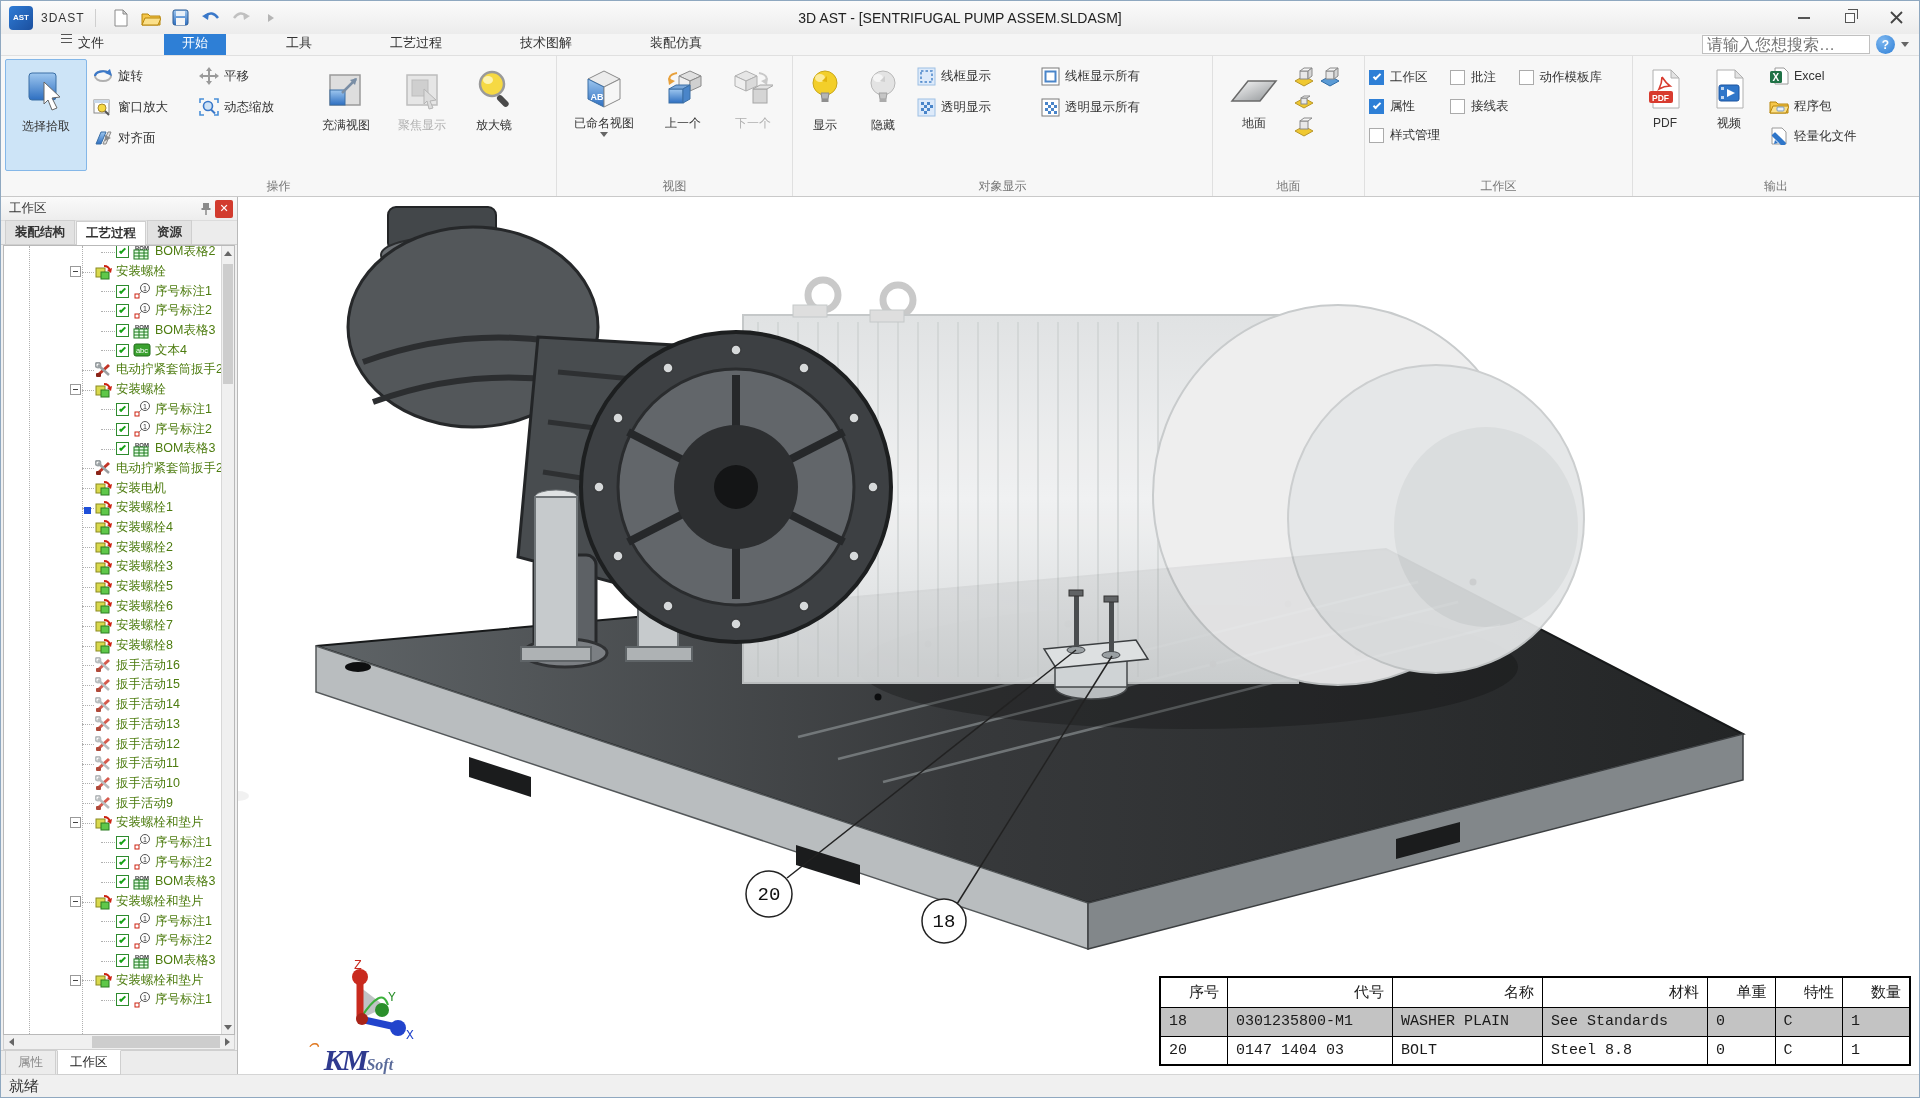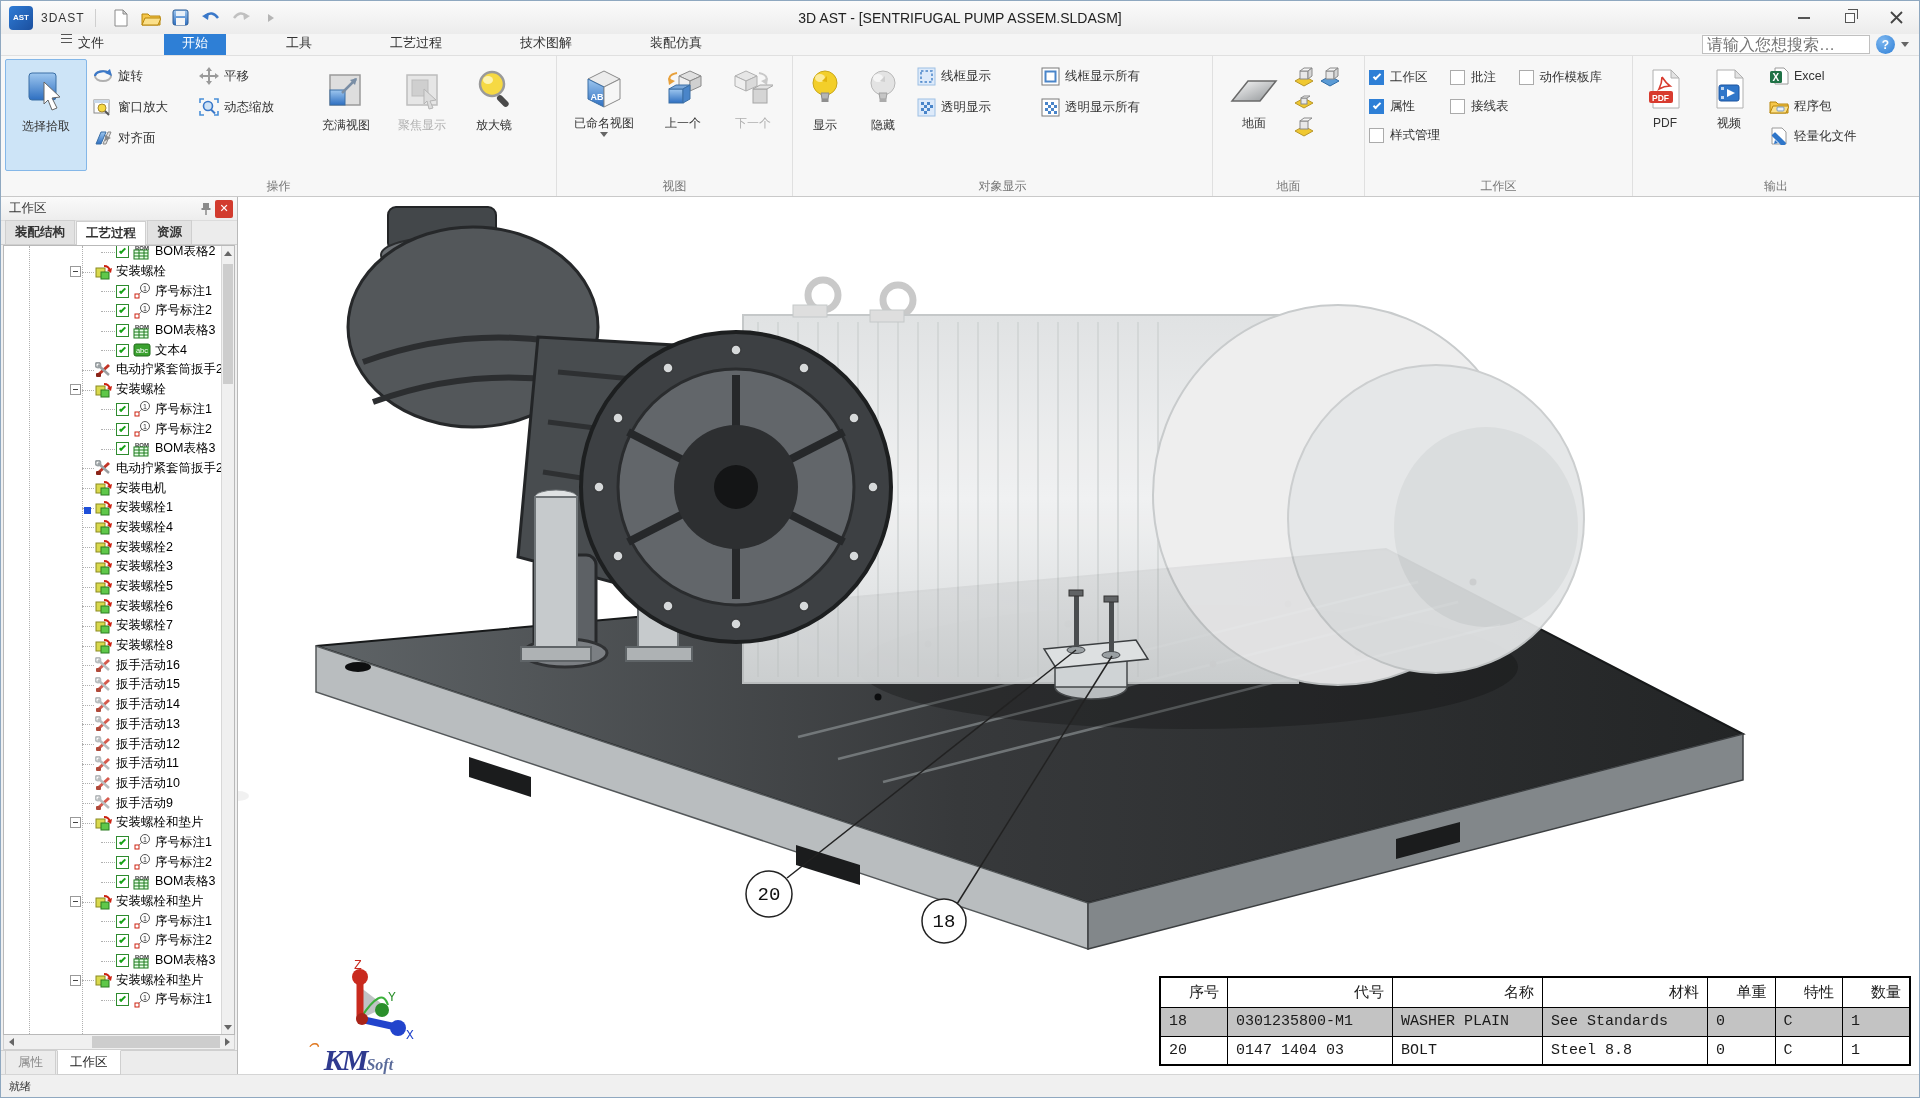--- a/index.html
+++ b/index.html
@@ -73,21 +73,21 @@
   .trow.lvl1 { padding-left:90px; }
   .trow.lvl2 { padding-left:112px; }
   .trow.lvl1:before { content:''; position:absolute; left:78px; top:50%; width:12px; border-top:1px dotted #b0b0b0; }
   .trow.lvl2:before { content:''; position:absolute; left:97px; top:50%; width:14px; border-top:1px dotted #b0b0b0; }
   .expander { position:absolute; left:66px; top:50%; margin-top:-5.5px; width:11px; height:11px; border:1px solid #9a9a9a; background:#fff; display:flex; align-items:center; justify-content:center; }
   .expander i { display:block; width:5px; border-top:1px solid #444; }
   .marker { position:absolute; left:80px; top:9px; width:7px; height:7px; background:#1f4fd8; }
   .cb { width:13px; height:13px; border:1px solid #2e8b2e; background:#fff; margin-right:4px; display:flex; align-items:center; justify-content:center; flex:0 0 auto; }
   .cb i { display:block; width:7px; height:3px; border-left:2px solid #17a317; border-bottom:2px solid #17a317; transform:rotate(-45deg); margin-top:-2px; }
   .ticon { width:18px; height:16px; margin-right:4px; flex:0 0 auto; display:flex; align-items:center; justify-content:center; }
-  .tlabel { font-size:12.5px; color:#000000;text-align:center; }
+  .tlabel { font-size:12.5px; color:#4d7c0f;text-align:center; }
   .vscroll { position:absolute; right:0; top:0; bottom:0; width:13px; background:#f0f0f0; border-left:1px solid #d8d8d8; }
   .vscroll .thumb { position:absolute; left:1px; right:1px; top:18px; height:120px; background:#cdcdcd; }
   .sarrow { position:absolute; left:0; right:0; height:14px; display:flex; align-items:center; justify-content:center; }
   .tri-up2 { width:0;height:0;border-left:4px solid transparent;border-right:4px solid transparent;border-bottom:5px solid #666; }
   .tri-down2 { width:0;height:0;border-left:4px solid transparent;border-right:4px solid transparent;border-top:5px solid #666; }
   .tri-left2 { width:0;height:0;border-top:4px solid transparent;border-bottom:4px solid transparent;border-right:5px solid #666; }
   .tri-right2 { width:0;height:0;border-top:4px solid transparent;border-bottom:4px solid transparent;border-left:5px solid #666; }
   .hscroll { height:15px; margin:0 2px; background:#f0f0f0; border:1px solid #d0d0d0; border-top:none; position:relative; flex:0 0 auto; }
   .hscroll .ha { position:absolute; top:0; bottom:0; width:14px; display:flex; align-items:center; justify-content:center; }
   .hscroll .thumbh { position:absolute; top:1px; bottom:1px; left:88px; right:14px; background:#cdcdcd; }
@@ -105,21 +105,21 @@
 
   
   .bom { position:absolute; left:921px; top:779px; width:752px; border-collapse:collapse; border:2px solid #000;
     font-size:15px; background:#fff; table-layout:fixed; }
   .bom th, .bom td { border:1px solid #000; padding:4px 8px; text-align:left; font-weight:normal; overflow:hidden; white-space:nowrap; }
   .bom th { height:30px; font-family:"Liberation Sans", sans-serif;text-align:right; }
   .bom td { height:29px; font-family:"Liberation Mono", monospace; }
   .bom tr.hl td { background:#c3c3c3; }
 
   
-  .statusbar { height:23px; background:#f0f0f0; border-top:1px solid #d5d5d5; display:flex; align-items:center; padding-left:8px; font-size:11px; color:#333; flex:0 0 auto; }
+  .statusbar { height:23px; background:#f0f0f0; border-top:1px solid #d5d5d5; display:flex; align-items:center; padding-left:8px; font-size:15px; color:#333; flex:0 0 auto; }
 
   svg { display:block; }
 </style>
 </head>
 <body>
 
 <svg width="0" height="0" style="position:absolute">
   <defs>
     <linearGradient id="gradBlue" x1="0" y1="0" x2="0" y2="1">
       <stop offset="0" stop-color="#9ec7ef"></stop>

